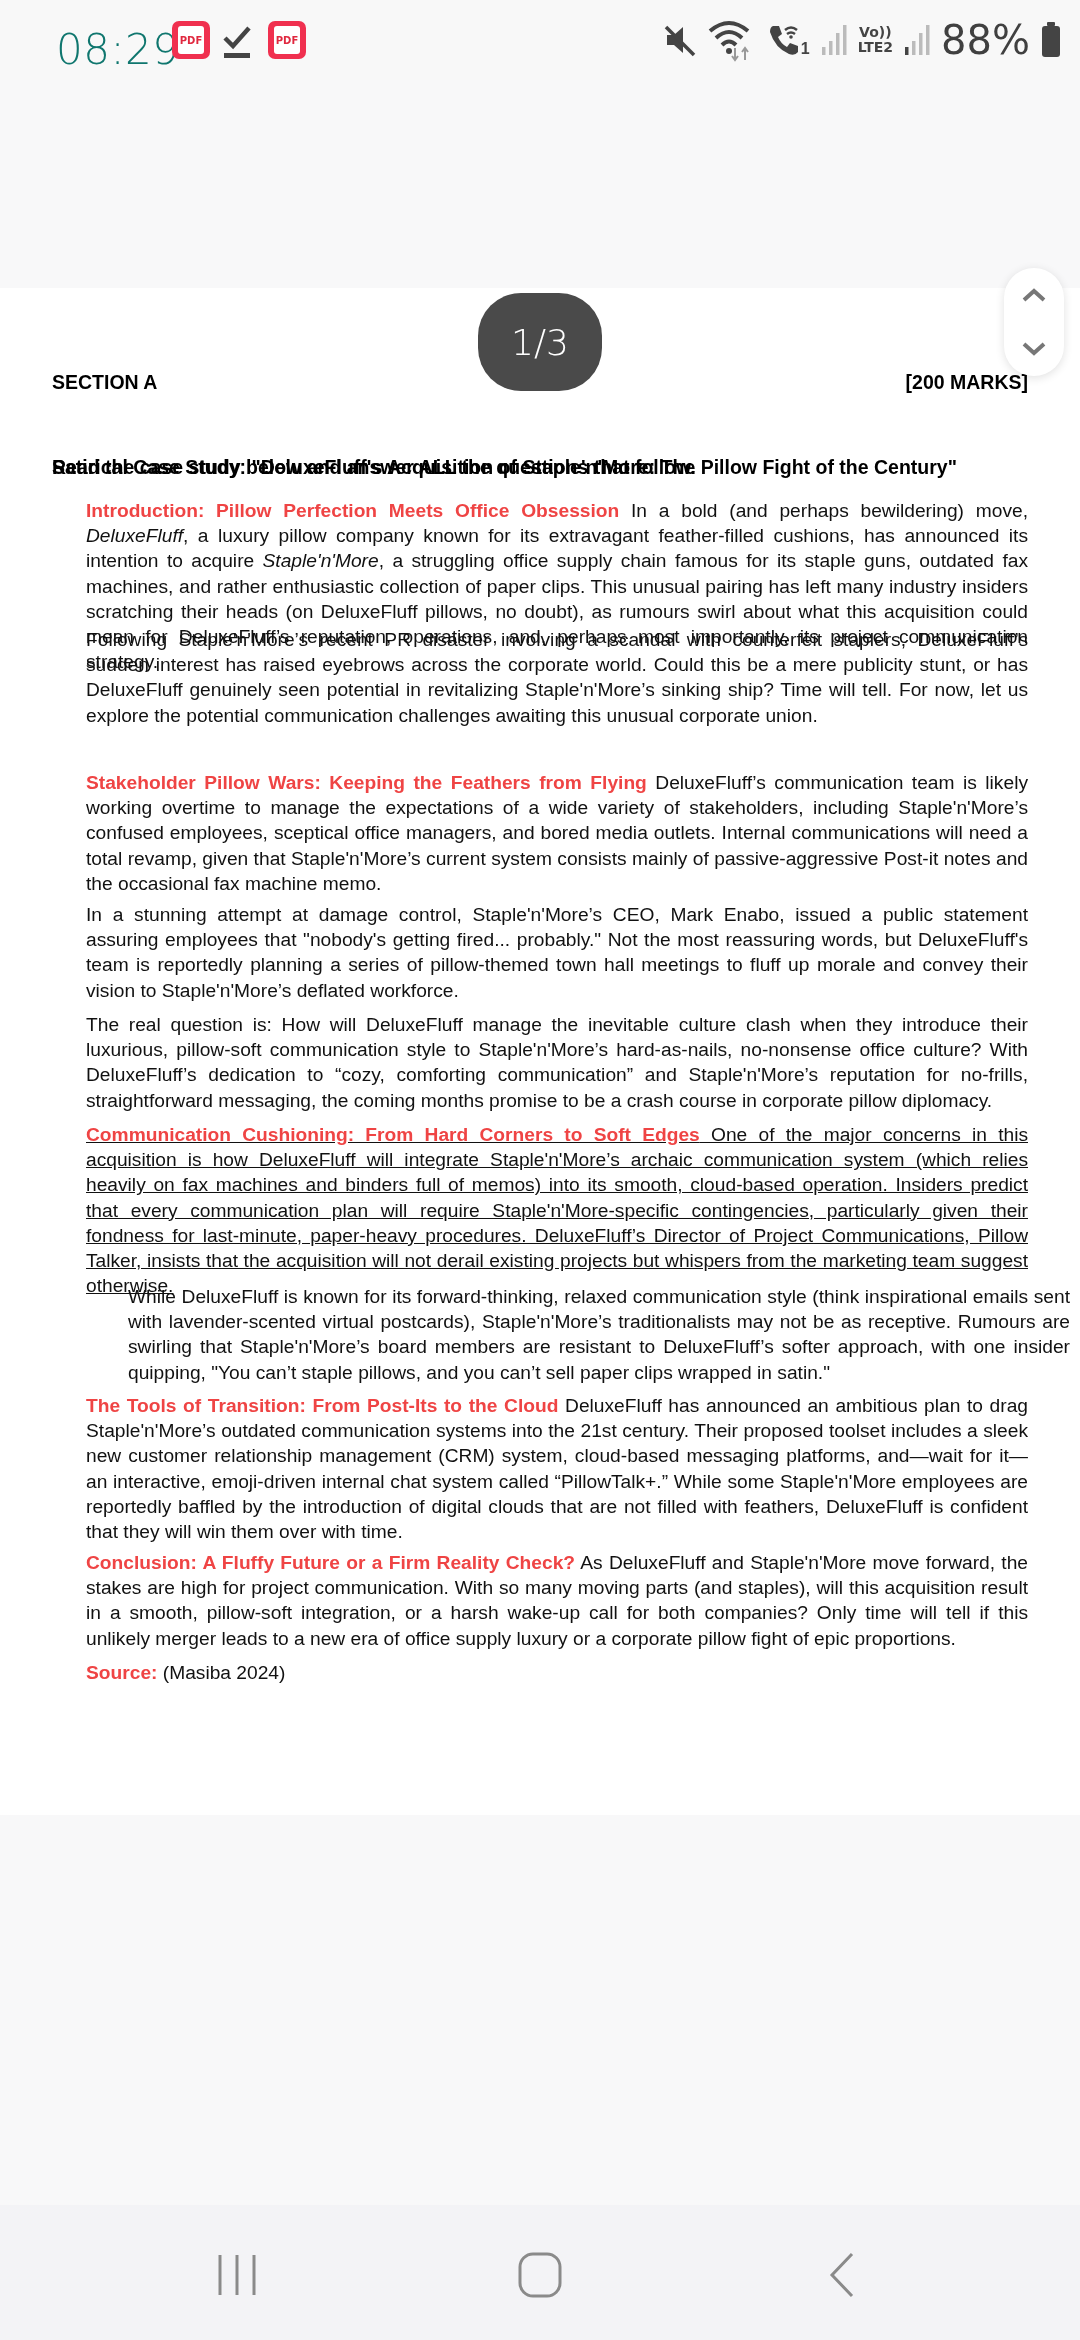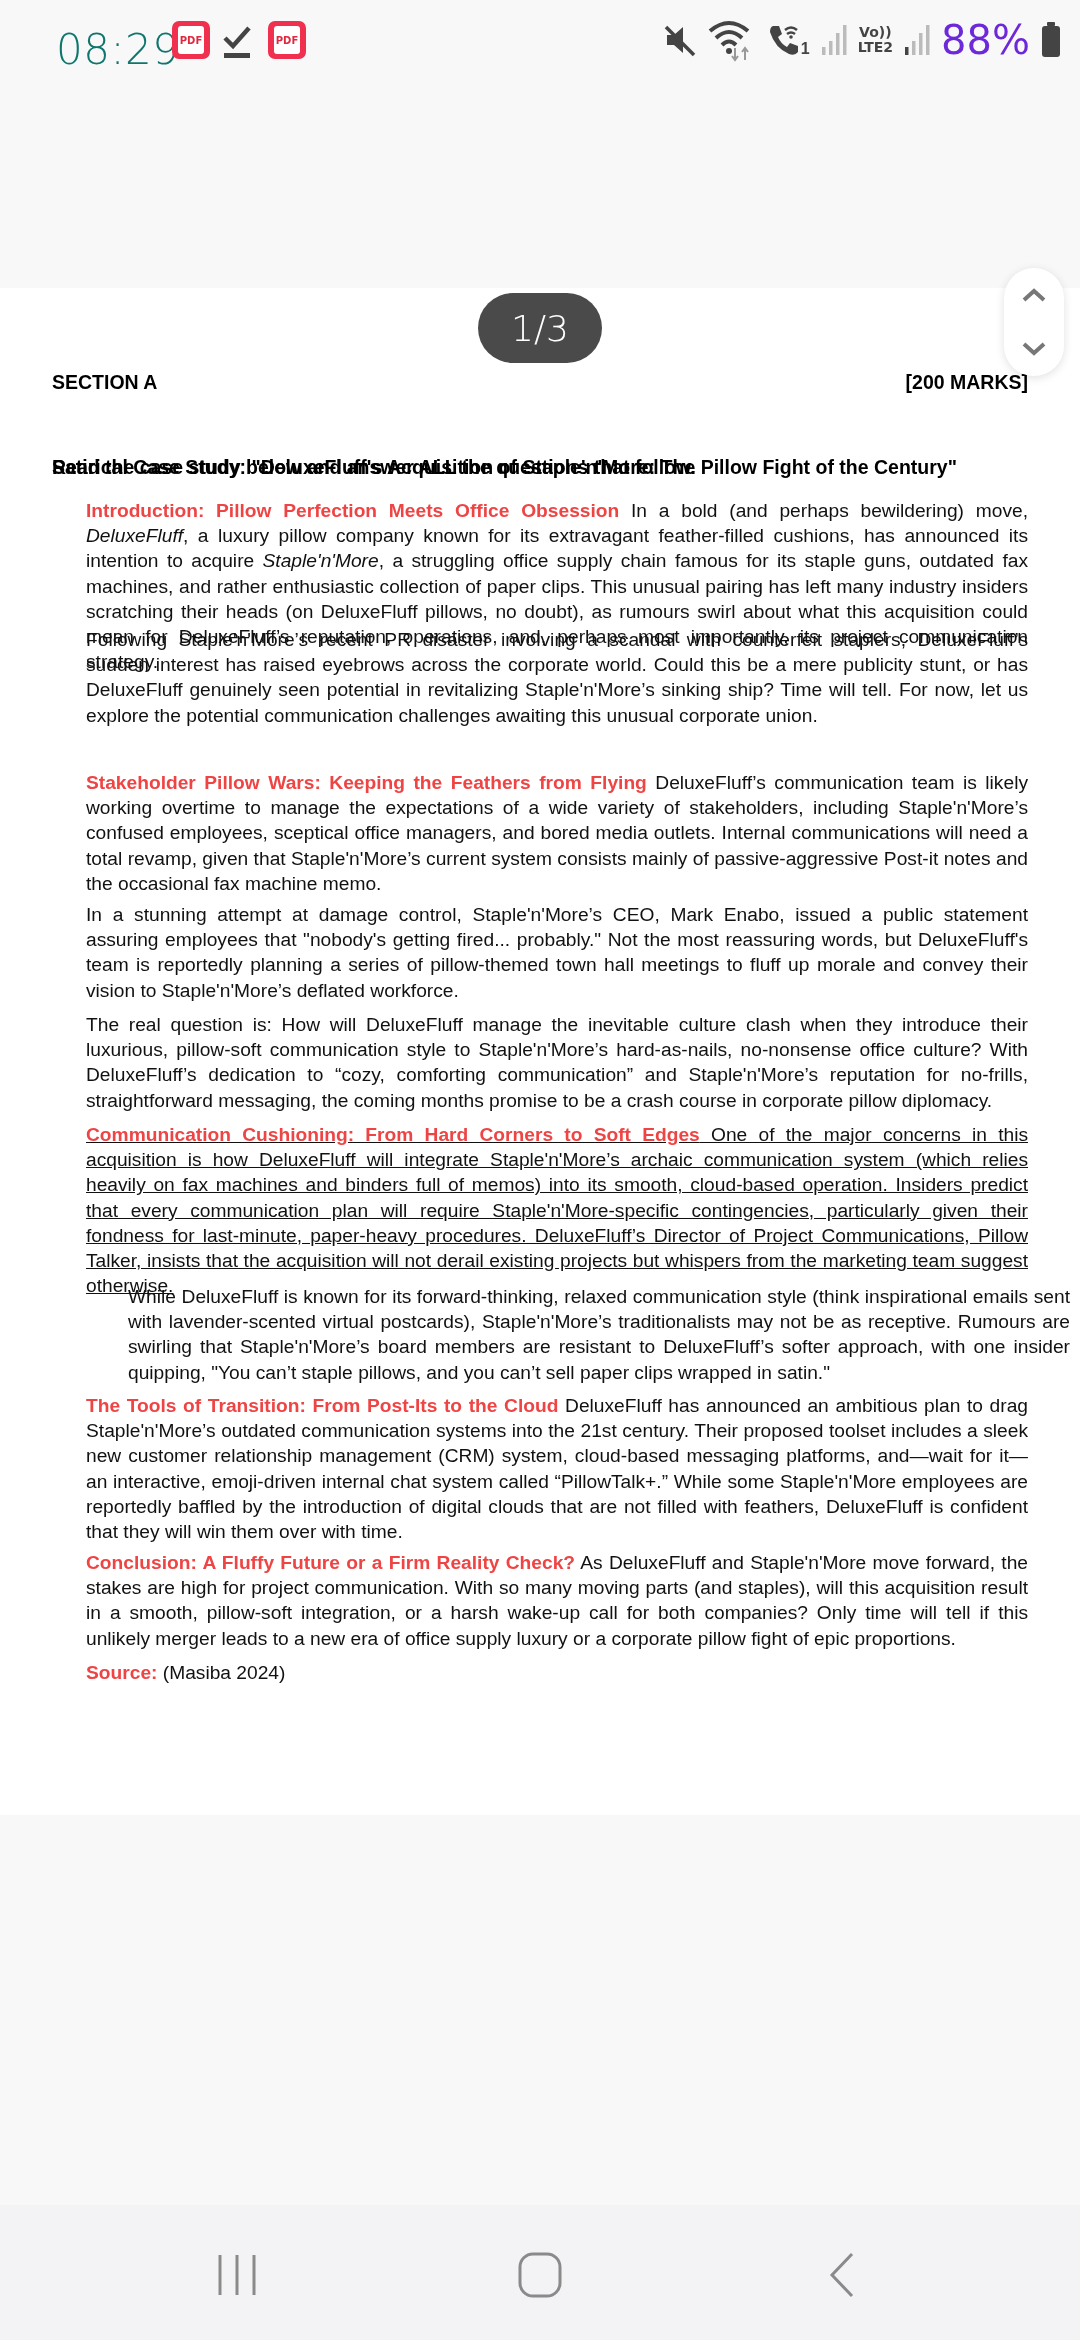--- a/index.html
+++ b/index.html
@@ -8,25 +8,25 @@
       background:#f8f8f9;
       font-family:"Liberation Sans", sans-serif;
     }
     
     .status-bar { position:absolute; left:0; top:0; width:1080px; height:80px; background:#f8f8f8; }
     .sb-time { position:absolute; left:56px; top:25px; font-size:42px; color:#0f766e; font-family:"DejaVu Sans", sans-serif; font-weight:300; letter-spacing:0.5px; }
     .sb-notif { position:absolute; top:21px; width:38px; height:38px; border-radius:7px; background:#f0304f; display:flex; align-items:center; justify-content:center; }
     .sb-notif .doc { width:26px; height:28px; background:#fff; border-radius:3px; display:flex; align-items:center; justify-content:center; font-size:10px; font-weight:bold; color:#e0283f; font-family:"DejaVu Sans", sans-serif; }
     .sb-check { position:absolute; left:222px; top:22px; width:30px; height:38px; }
     .sb-right { position:absolute; right:18px; top:16px; height:48px; display:flex; align-items:center; gap:10px; color:#444; }
-    .sb-batt-text { font-size:40px; color:#6d28d9; font-family:"DejaVu Sans", sans-serif; }
+    .sb-batt-text { font-size:40px; color:#404040; font-family:"DejaVu Sans", sans-serif; }
     .lte { font-size:14px; line-height:15px; font-weight:bold; text-align:center; color:#444; font-family:"DejaVu Sans", sans-serif; }
     
     .page { position:absolute; left:0; top:288px; width:1080px; height:1527px; background:#ffffff; }
-    .page-indicator { position:absolute; left:478px; top:293px; width:124px; height:70px; border-radius:43px; background:#4a4a4a; color:#fff; font-size:36px; display:flex; align-items:center; justify-content:center; font-family:"DejaVu Sans", sans-serif; font-weight:300; z-index:5; }
+    .page-indicator { position:absolute; left:478px; top:293px; width:124px; height:98px; border-radius:43px; background:#4a4a4a; color:#fff; font-size:36px; display:flex; align-items:center; justify-content:center; font-family:"DejaVu Sans", sans-serif; font-weight:300; z-index:5; }
     .scroll-ctrl { position:absolute; left:1004px; top:268px; width:60px; height:108px; border-radius:30px; background:#ffffff; box-shadow:0 2px 10px rgba(0,0,0,0.12); z-index:5; }
     .scroll-btn { position:absolute; left:0; width:60px; height:54px; display:flex; align-items:center; justify-content:center; cursor:pointer; }
     .doc-text { position:absolute; color:#000; font-size:19px; line-height:25.3px; }
     .hdr { font-weight:bold; font-size:19.5px; }
     .para { position:absolute; left:86px; width:942px; font-size:19.2px; line-height:25.2px; color:#111; text-align:justify; }
     .para b { font-weight:bold; color:#ef4444; }
     
     .nav-bar { position:absolute; left:0; top:2205px; width:1080px; height:135px; background:#f3f3f6; }
     .nav-btn { position:absolute; top:30px; width:100px; height:80px; display:flex; align-items:center; justify-content:center; cursor:pointer; }
   </style>

